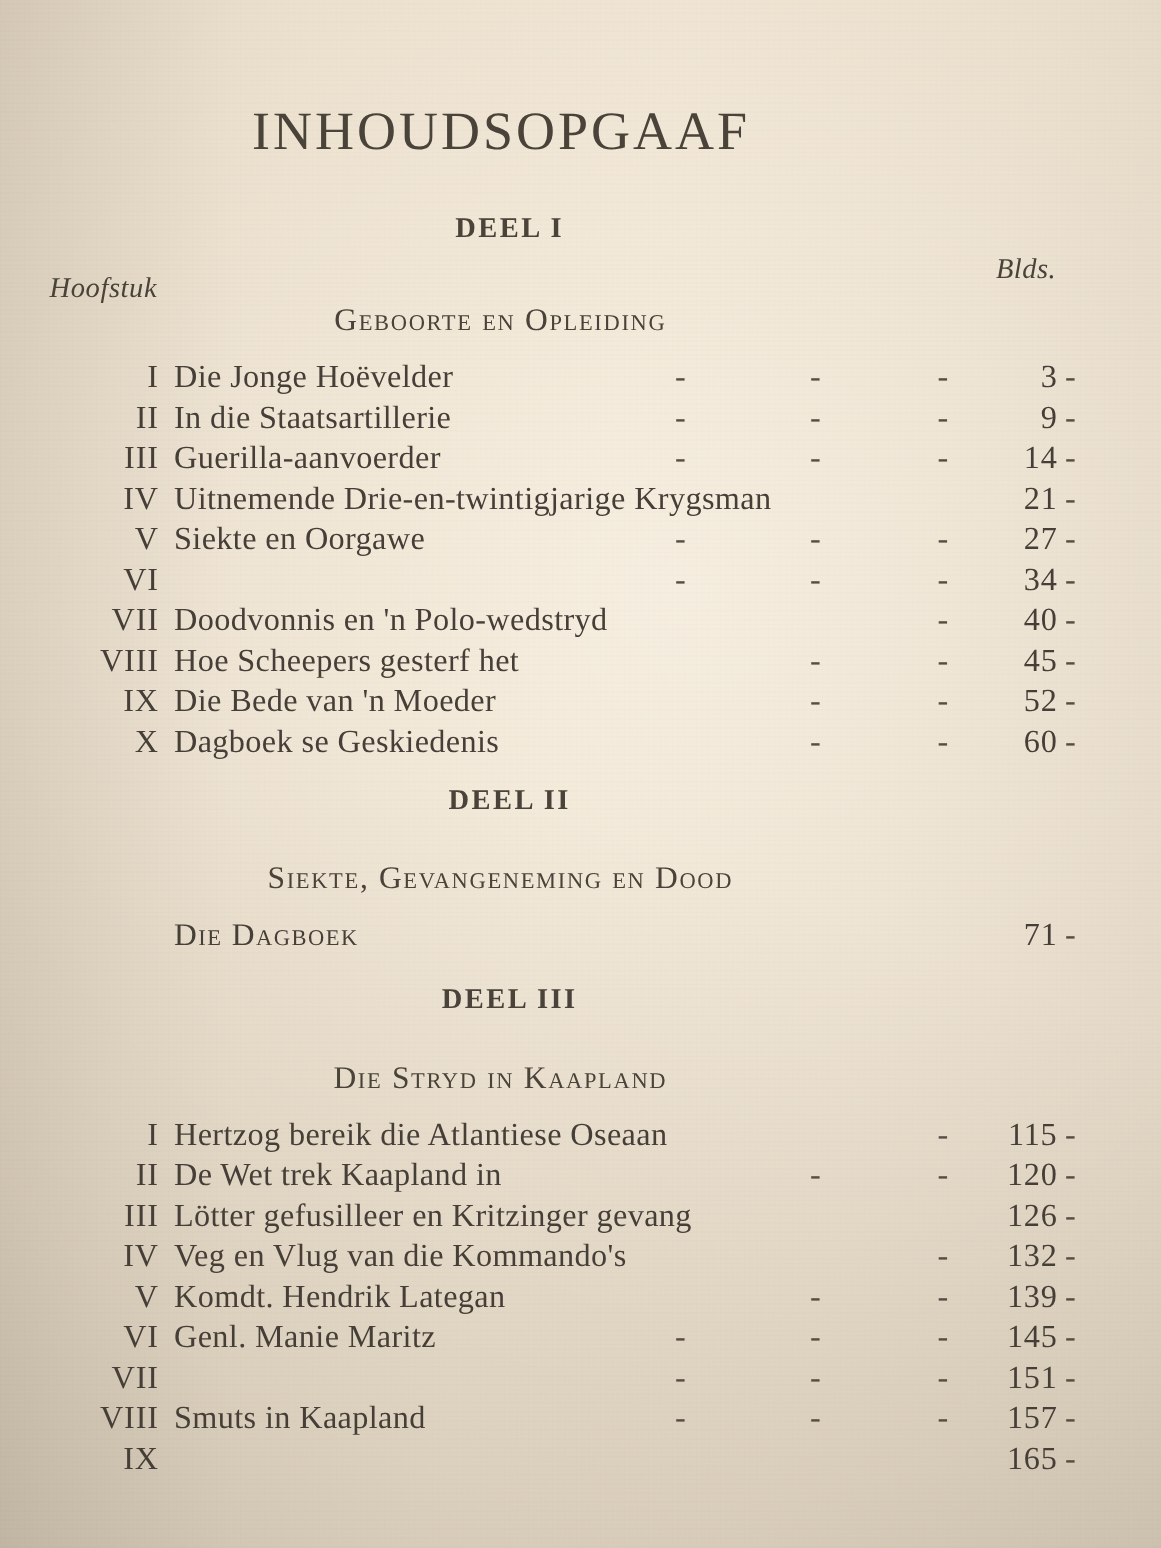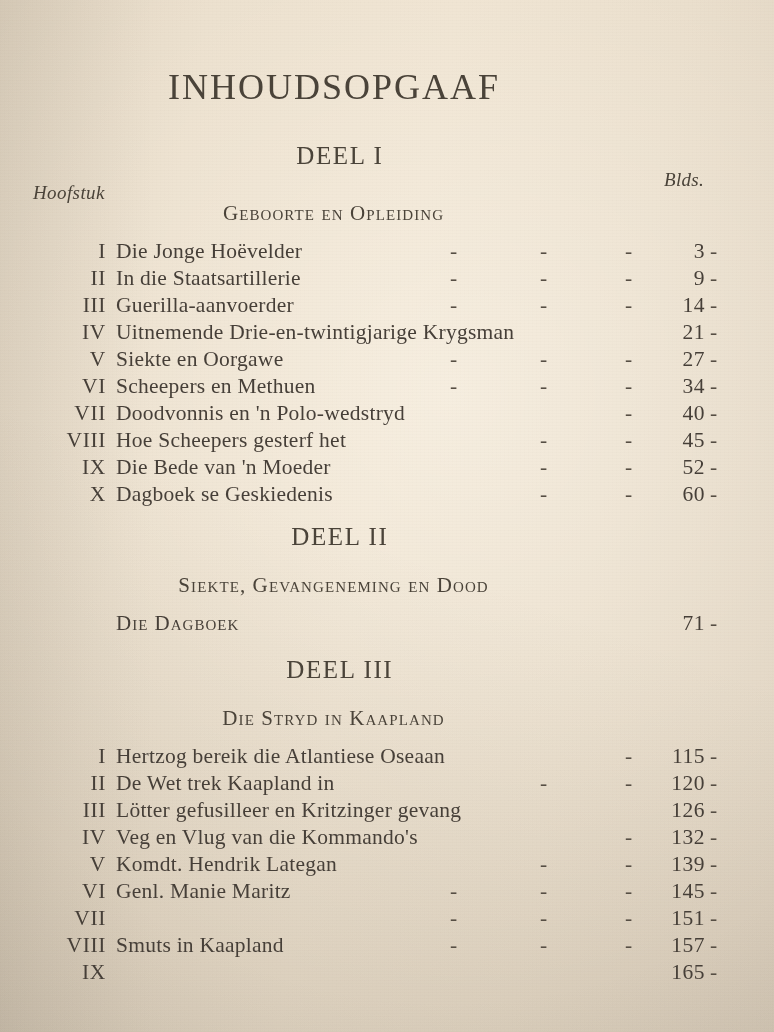--- a/index.html
+++ b/index.html
@@ -66,23 +66,23 @@
     font-size: 36px;
     letter-spacing: 2.0px;
     font-weight: 400;
     color: #4a4339;
     text-indent: 2.0px;
   }
   .deel {
     position: absolute;
     left: 12px; right: 0;
     text-align: center;
-    font-size: 25px;
+    font-size: 19px;
     letter-spacing: 1.6px;
-    font-weight: 400;
+    font-weight: 700;
     color: #4a4339;
     text-indent: 1.6px;
   }
   #deel-1 { top: 142px; }
   #deel-2 { top: 523px; }
   #deel-3 { top: 656px; }
 
   .hoofstuk {
     position: absolute;
     left: 33px;
@@ -219,21 +219,20 @@
           <span class="num">V</span>
           <span class="title">Siekte en Oorgawe</span>
           <span class="dash" style="left: 450px;">-</span>
           <span class="dash" style="left: 540px;">-</span>
           <span class="dash" style="left: 625px;">-</span>
           <span class="dash" style="left: 710px;">-</span>
           <span class="page" style="left: 645px;">27</span>
         </div>
         <div class="row">
           <span class="num">VI</span>
-          <span class="title">Scheepers en Methuen</span>
           <span class="dash" style="left: 450px;">-</span>
           <span class="dash" style="left: 540px;">-</span>
           <span class="dash" style="left: 625px;">-</span>
           <span class="dash" style="left: 710px;">-</span>
           <span class="page" style="left: 645px;">34</span>
         </div>
         <div class="row">
           <span class="num">VII</span>
           <span class="title">Doodvonnis en 'n Polo-wedstryd</span>
           <span class="dash" style="left: 625px;">-</span>

